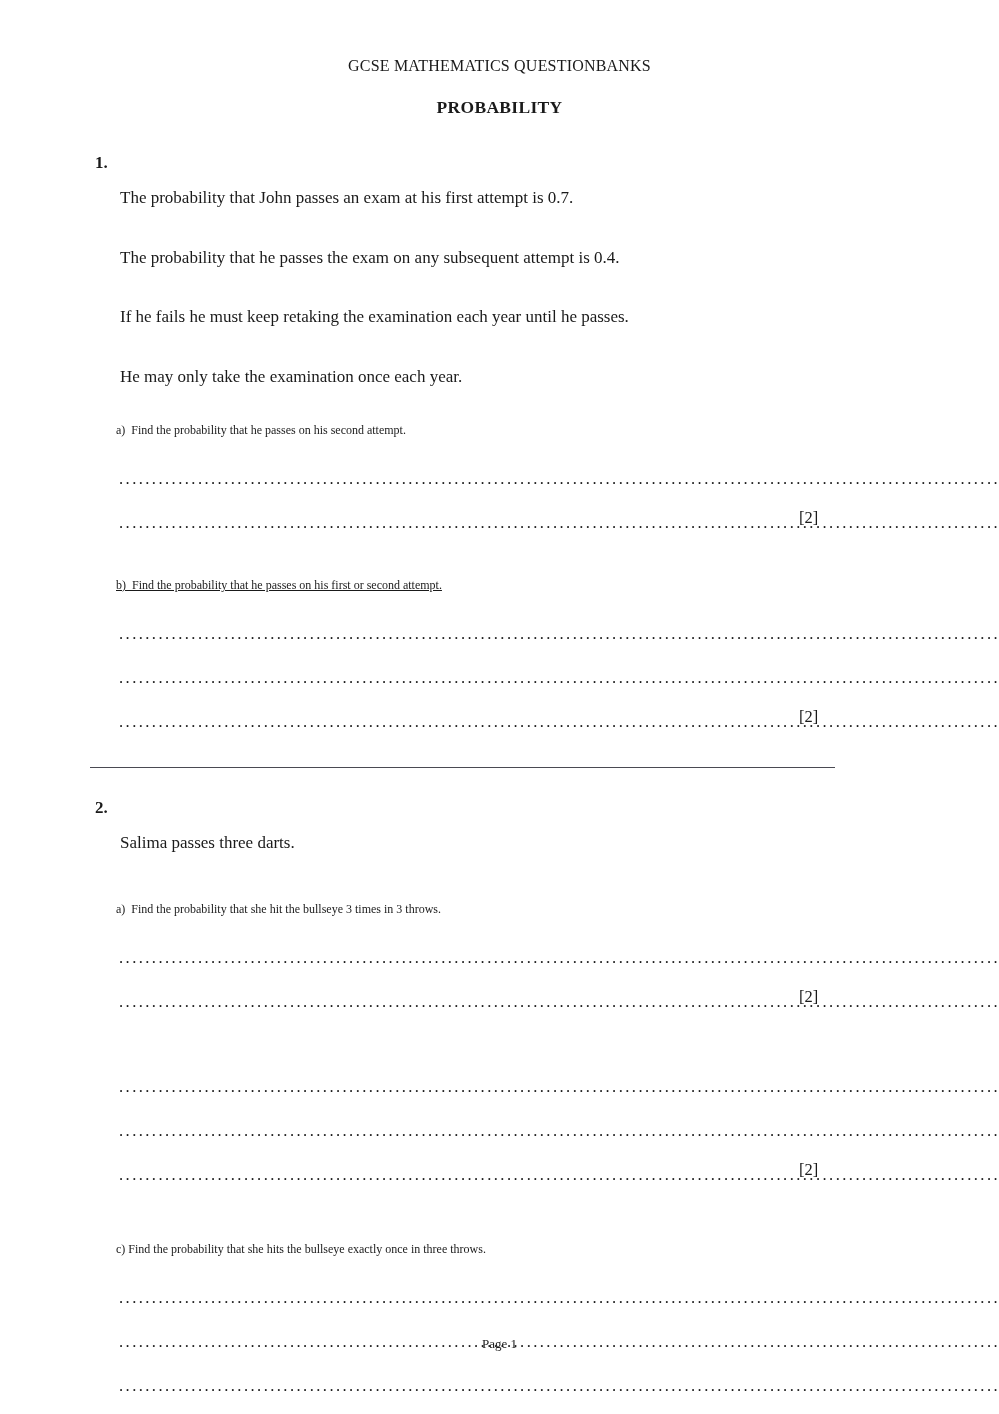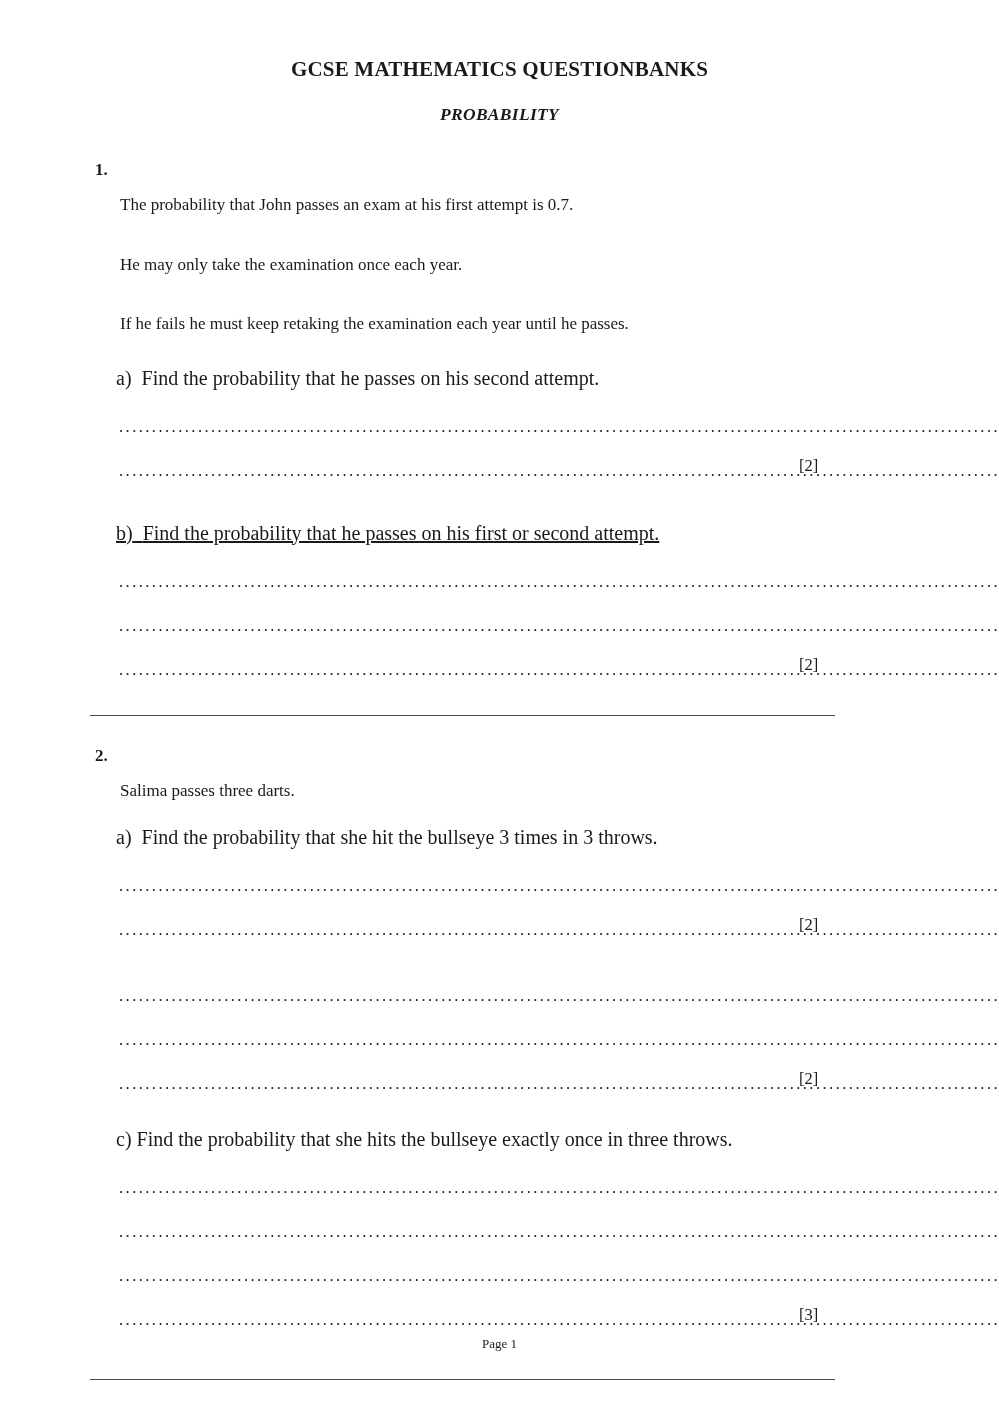--- a/index.html
+++ b/index.html
@@ -18,32 +18,30 @@
     height: 1414px;
     margin: 0 auto;
     background: #ffffff;
     box-sizing: border-box;
     overflow: hidden;
   }
 
   
   .doc-header {
     text-align: center;
-    font-size: 21px;
+    font-size: 16px;
     letter-spacing: 0.2px;
     padding-top: 57px;
-    font-weight: bold;
   }
   .doc-subheader {
     text-align: center;
     font-size: 17.5px;
     font-weight: bold;
     letter-spacing: 0.3px;
     padding-top: 22px;
-    font-style: italic;
   }
 
   
   .content {
     padding: 0 0 0 0;
   }
   .question {
     position: relative;
     margin: 0;
   }
@@ -88,27 +86,27 @@
     display: block;
     border-top: 1px solid #1a1a1a;
     padding: 0 2px;
   }
 
   
   .part {
     padding-left: 116px;
   }
   .part-prompt {
-    font-size: 20px;
+    font-size: 12px;
     line-height: 24px;
     white-space: nowrap;
   }
   #q1 .part { margin-top: 29px; }
   #q1 .part + .part { margin-top: 29px; text-decoration: underline; }
-  #q2 .part { margin-top: 22px; }
+  #q2 .part { margin-top: 41px; }
 
   
   .ans-lines {
     margin-top: 14px;
   }
   .ans-line {
     position: relative;
     height: 44px;
     font-size: 16.5px;
     color: #1a1a1a;
@@ -166,22 +164,23 @@
 
   <div class="doc-subheader">PROBABILITY</div>
 
   <div class="content">
 
     <div class="question" id="q1">
       <div class="q-head">
         <div class="q-number">1.</div>
         <div class="q-stem">
           <div class="q-stem-line">The probability that John passes an exam at his first attempt is 0.7.</div>
+          <div class="q-stem-line">The probability that he passes the exam on any subsequent attempt is 0.4.</div>
+          <div class="q-stem-line">If he fails he must keep retaking the examination each year until he passes.</div>
           <div class="q-stem-line">He may only take the examination once each year.</div>
-          <div class="q-stem-line">If he fails he must keep retaking the examination each year until he passes.</div>
         </div>
       </div>
 
       <div class="part">
         <div class="part-prompt">
           <span>a)</span>&nbsp;
           <span>Find the probability that he passes on his second attempt.</span>
         </div>
         <div class="ans-lines">
           <div class="ans-line full">

